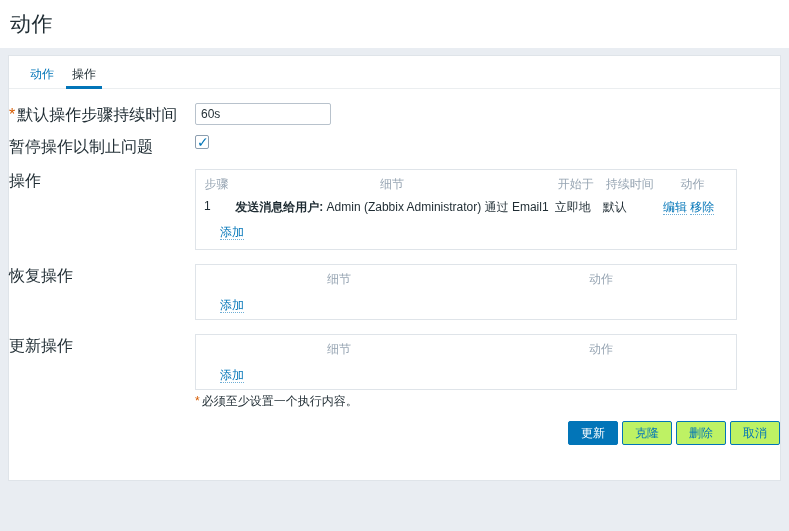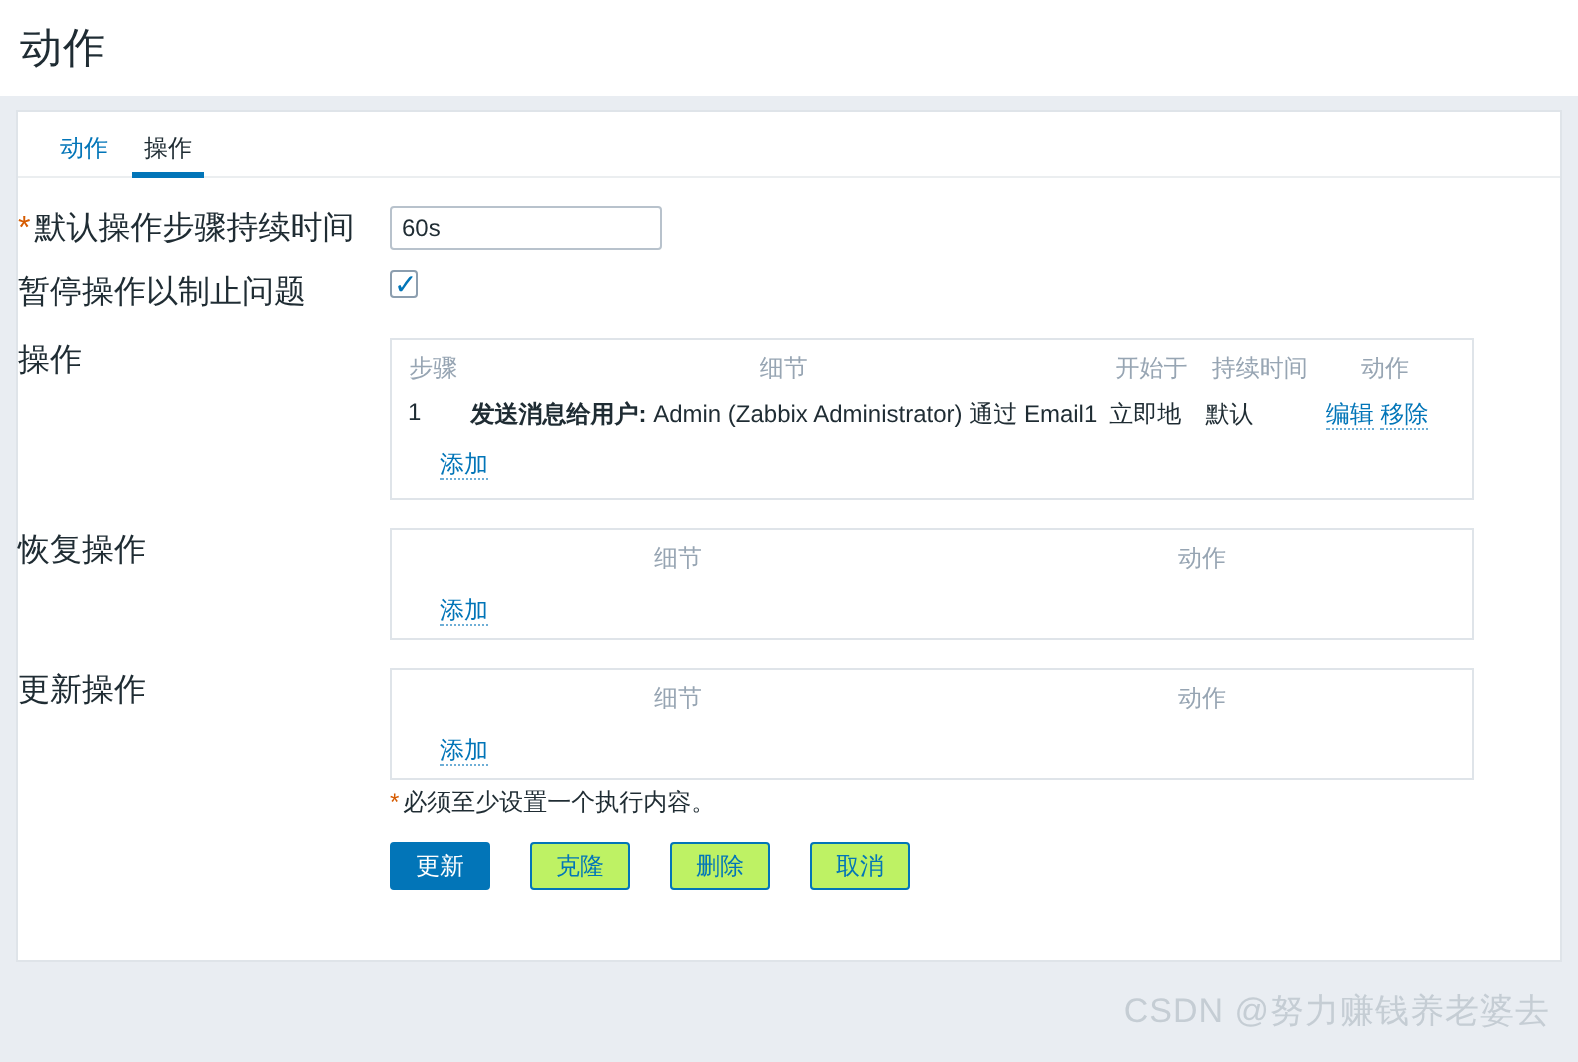--- a/index.html
+++ b/index.html
@@ -194,21 +194,22 @@
 
   
   .footnote {
     font-size: 12px;
     color: #1f2c33;
     padding-top: 3px;
   }
   .btn-row {
     padding-top: 11px;
     display: flex;
-    gap: 20px;
+    gap: 4px;
+    justify-content: flex-end;
   }
   button.btn {
     font-family: "Liberation Sans", "DejaVu Sans", sans-serif;
     font-size: 12px;
     height: 24px;
     min-width: 50px;
     padding: 0 12px;
     border-radius: 2px;
     cursor: pointer;
     box-sizing: border-box;
@@ -373,15 +374,14 @@
             <button class="btn btn-secondary">克隆</button>
             <button class="btn btn-secondary">删除</button>
             <button class="btn btn-secondary">取消</button>
           </div>
         </div>
       </div>
 
     </div>
   </div>
 
-  <div class="watermark">CSDN @努力赚钱养老婆去</div>
 
 </div>
 
 </body></html>

